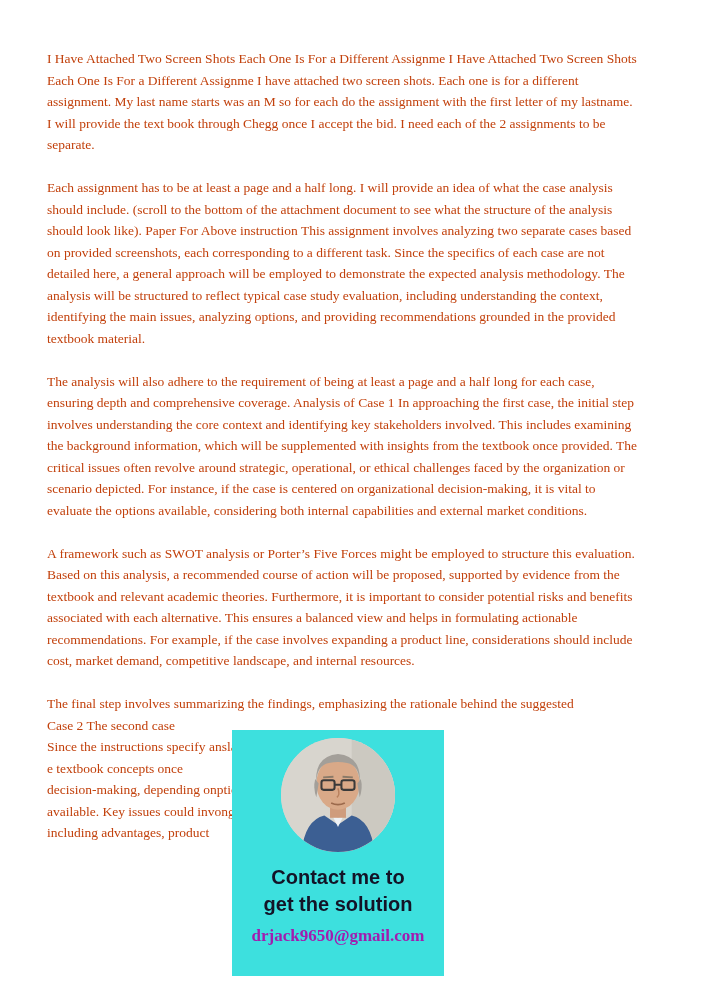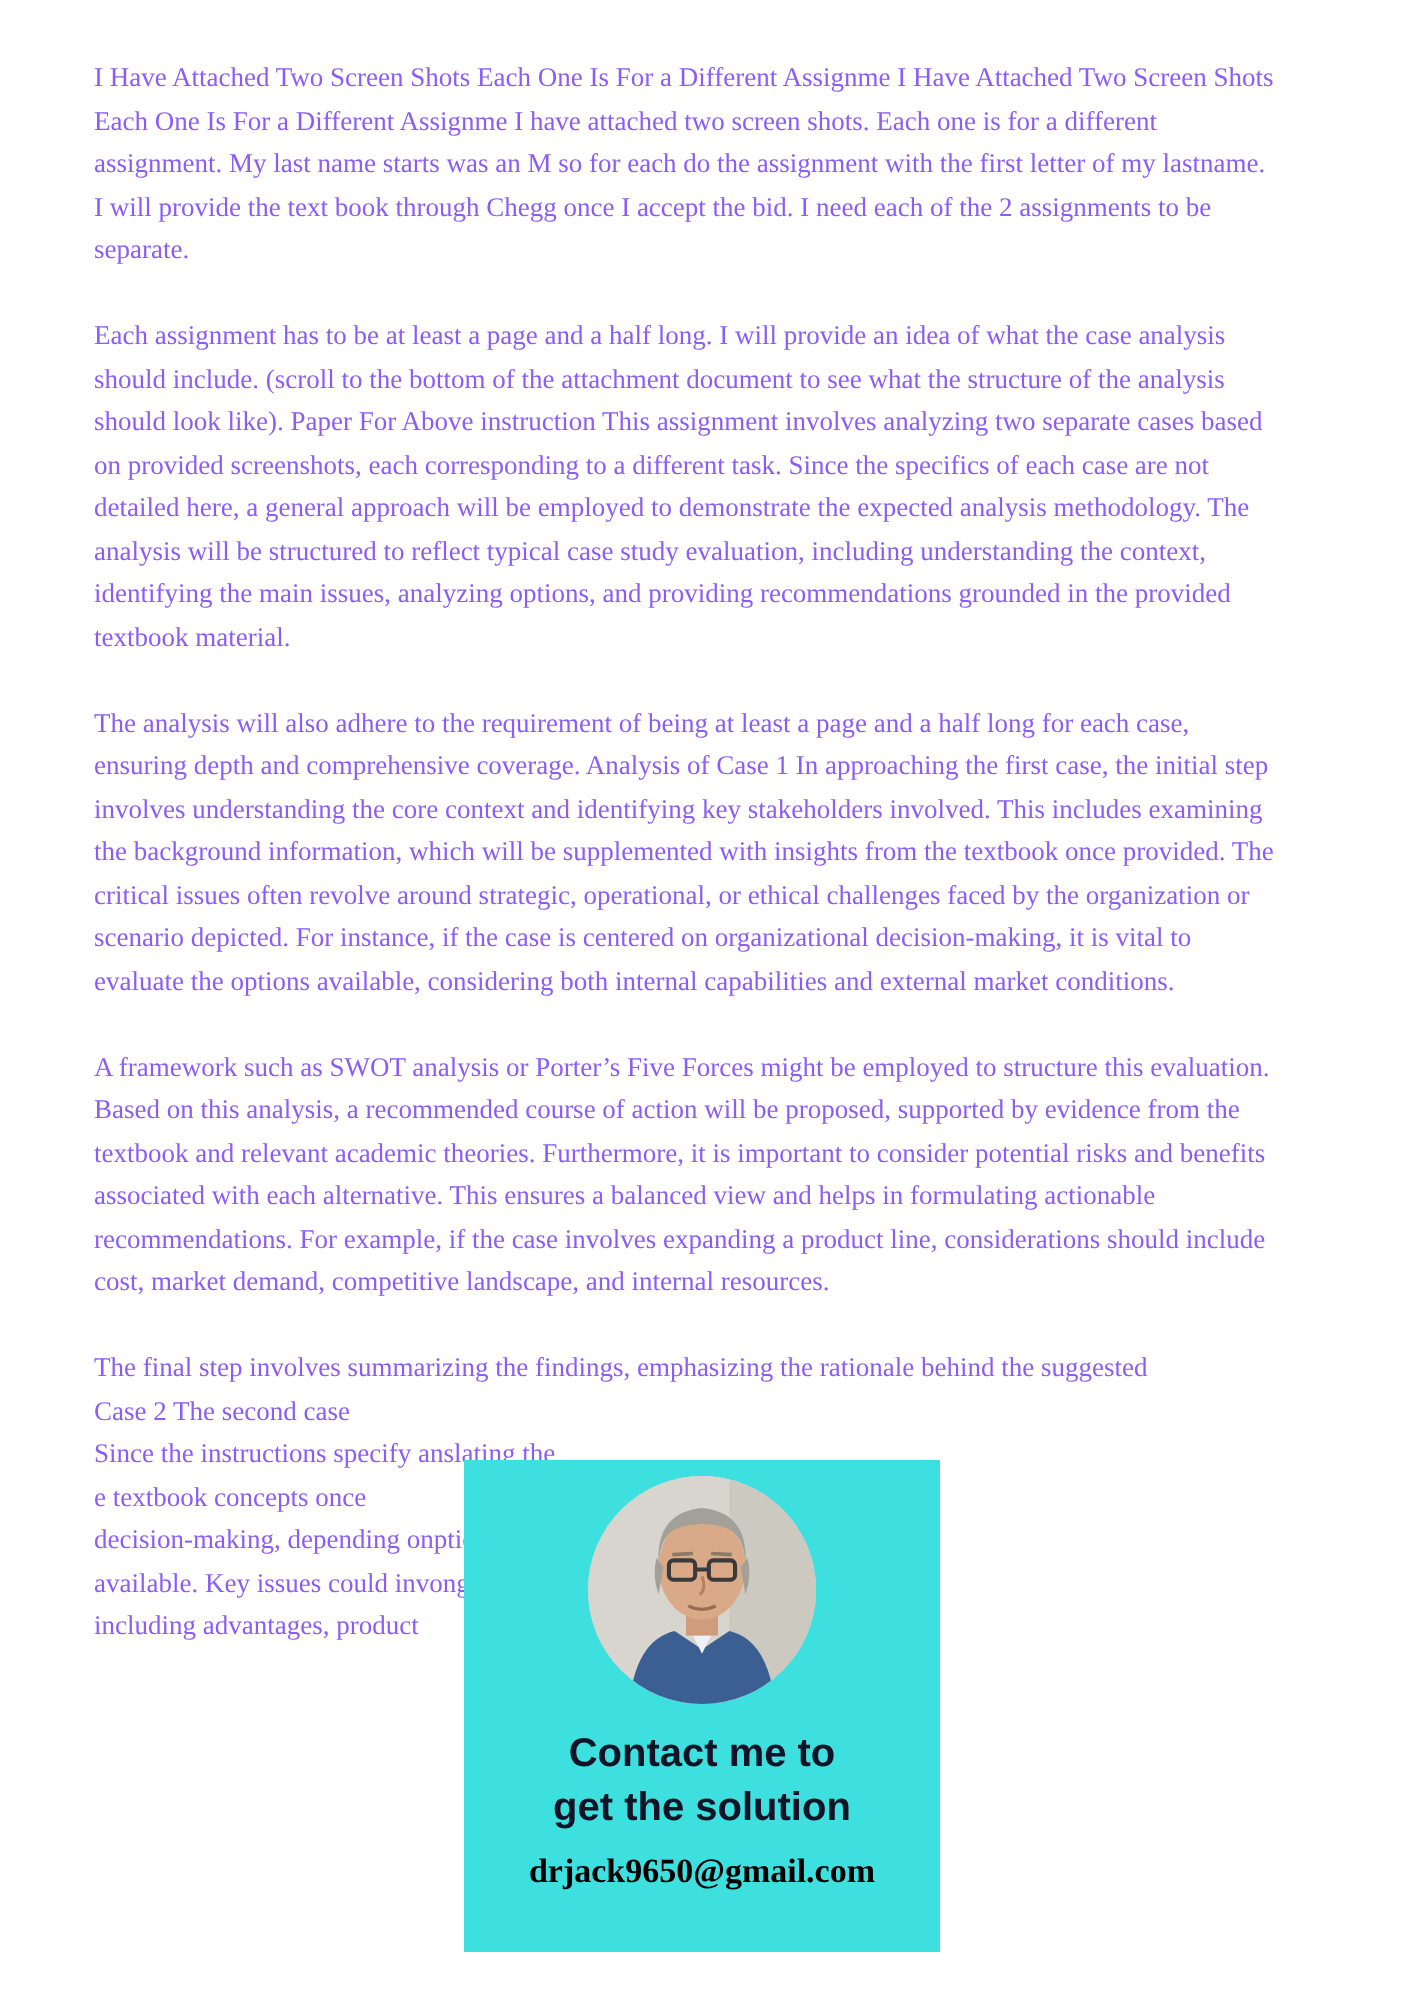--- a/index.html
+++ b/index.html
@@ -7,43 +7,43 @@
     position: relative;
     width: 708px;
     height: 1000px;
     background: #ffffff;
     overflow: hidden;
     font-family: "Liberation Serif", serif;
   }
   .doc {
     position: absolute;
     left: 47px;
-    top: 28px;
+    top: 48px;
     width: 593px;
-    color: #8b5cf6;
+    color: #c2410c;
     font-size: 13.5px;
     line-height: 21.5px;
   }
   .doc p {
     margin: 0 0 21.5px 0;
     text-align: left;
   }
   .split-para { margin: 0; }
   .sline {
     display: flex;
     justify-content: flex-start;
     height: 21.5px;
     white-space: nowrap;
     overflow: hidden;
   }
   .card {
     position: absolute;
     left: 232px;
     top: 730px;
-    width: 238px;
+    width: 212px;
     height: 246px;
     background: #3de0de;
     display: flex;
     flex-direction: column;
     align-items: center;
     z-index: 10;
   }
   .avatar {
     width: 114px;
     height: 114px;
@@ -61,21 +61,21 @@
     font-weight: 700;
     font-size: 20px;
     line-height: 27px;
     color: #131327;
   }
   .card-email {
     margin-top: 8px;
     font-family: "Liberation Serif", serif;
     font-weight: 700;
     font-size: 17px;
-    color: #000000;
+    color: #a21caf;
     text-align: center;
   }
 </style>
 </head>
 <body>
 
 <div class="page">
 
   <div class="doc">
     <p>I Have Attached Two Screen Shots Each One Is For a Different Assignme I Have Attached Two Screen Shots Each One Is For a Different Assignme I have attached two screen shots. Each one is for a different assignment. My last name starts was an M so for each do the assignment with the first letter of my lastname. I will provide the text book through Chegg once I accept the bid. I need each of the 2 assignments to be separate.</p>

